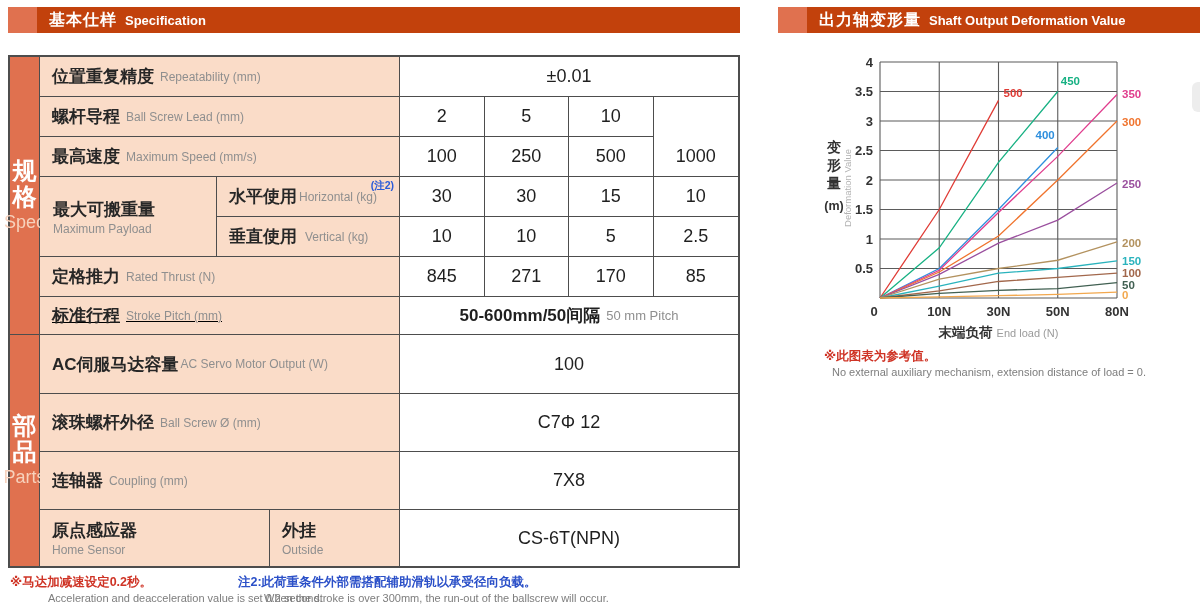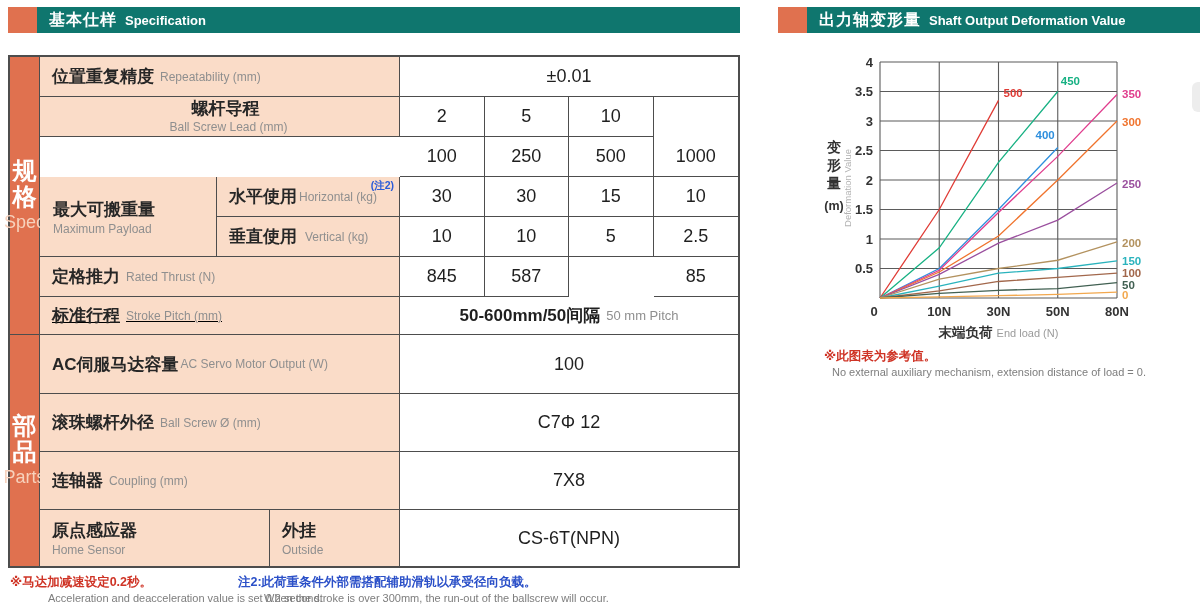--- a/index.html
+++ b/index.html
@@ -2,21 +2,21 @@
 <html><head>
 <meta charset="utf-8">
 <style>
   html,body{margin:0;padding:0;}
   body{font-family:"Liberation Sans","DejaVu Sans",sans-serif;background:#fff;}
   .page{position:relative;width:1200px;height:612px;background:#fff;overflow:hidden;}
 
   
   .sec-header{position:absolute;height:26px;display:flex;align-items:stretch;}
   .sec-header .sq{width:29px;background:#e0714f;}
-  .sec-header .bar{flex:1;background:#0f766e;display:flex;align-items:center;padding-left:12px;}
+  .sec-header .bar{flex:1;background:#c2410c;display:flex;align-items:center;padding-left:12px;}
   .sec-header .zh{color:#fff;font-size:16px;font-weight:700;letter-spacing:1px;}
   .sec-header .en{color:#fff;font-size:13px;margin-left:8px;font-weight:600;}
 
   
   .spec-table{position:absolute;left:8px;top:55px;width:732px;height:513px;
     display:grid;box-sizing:border-box;border:2px solid #4d4d4d;
     grid-template-columns:30px 177px 53px 130px repeat(4,1fr);
     grid-template-rows:40px 40px 40px 40px 40px 40px 38px 59px 58px 58px 1fr;}
   .cell{border-right:1px solid #4d4d4d;border-bottom:1px solid #4d4d4d;box-sizing:border-box;}
   .er{border-right:none;} .eb{border-bottom:none;}
@@ -72,28 +72,32 @@
       <span class="side-zh">部品</span>
       <span class="side-en">Parts</span>
     </div>
 
     <div class="cell lbl" style="grid-column:2/5;grid-row:1;">
       <span class="lbl-zh">位置重复精度</span>
       <span class="lbl-en">Repeatability (mm)</span>
     </div>
     <div class="cell val er" style="grid-column:5/9;grid-row:1;">±0.01</div>
 
-    <div class="cell lbl" style="grid-column:2/5;grid-row:2;flex-direction:column;">
+    <div class="cell lbl" style="grid-column:2/5;grid-row:2;">
       <span class="lbl-zh">螺杆导程</span>
       <span class="lbl-en">Ball Screw Lead (mm)</span>
     </div>
     <div class="cell val" style="grid-column:5;grid-row:2;">2</div>
     <div class="cell val" style="grid-column:6;grid-row:2;">5</div>
     <div class="cell val" style="grid-column:7;grid-row:2;">10</div>
 
+    <div class="cell lbl" style="grid-column:2/5;grid-row:3;">
+      <span class="lbl-zh">最高速度</span>
+      <span class="lbl-en">Maximum Speed (mm/s)</span>
+    </div>
     <div class="cell val" style="grid-column:5;grid-row:3;">100</div>
     <div class="cell val" style="grid-column:6;grid-row:3;">250</div>
     <div class="cell val" style="grid-column:7;grid-row:3;">500</div>
     <div class="cell val er" style="grid-column:8;grid-row:3;">1000</div>
 
     <div class="cell lbl2" style="grid-column:2;grid-row:4/6;padding-left:13px;">
       <span class="lbl-zh">最大可搬重量</span>
       <span class="lbl-en">Maximum Payload</span>
     </div>
     <div class="cell lbl rel" style="grid-column:3/5;grid-row:4;">
@@ -112,21 +116,22 @@
     <div class="cell val" style="grid-column:5;grid-row:5;">10</div>
     <div class="cell val" style="grid-column:6;grid-row:5;">10</div>
     <div class="cell val" style="grid-column:7;grid-row:5;">5</div>
     <div class="cell val er" style="grid-column:8;grid-row:5;">2.5</div>
 
     <div class="cell lbl" style="grid-column:2/5;grid-row:6;">
       <span class="lbl-zh">定格推力</span>
       <span class="lbl-en">Rated Thrust (N)</span>
     </div>
     <div class="cell val" style="grid-column:5;grid-row:6;">845</div>
-    <div class="cell val" style="grid-column:6;grid-row:6;">587</div>
+    <div class="cell val" style="grid-column:6;grid-row:6;">271</div>
+    <div class="cell val" style="grid-column:7;grid-row:6;">170</div>
     <div class="cell val er" style="grid-column:8;grid-row:6;">85</div>
 
     <div class="cell lbl" style="grid-column:2/5;grid-row:7;text-decoration:underline;">
       <span class="lbl-zh">标准行程</span>
       <span class="lbl-en">Stroke Pitch (mm)</span>
     </div>
     <div class="cell val er" style="grid-column:5/9;grid-row:7;text-align:right;">
       <span class="strong">50-600mm/50间隔</span>
       <span class="sub-en">50 mm Pitch</span>
     </div>

